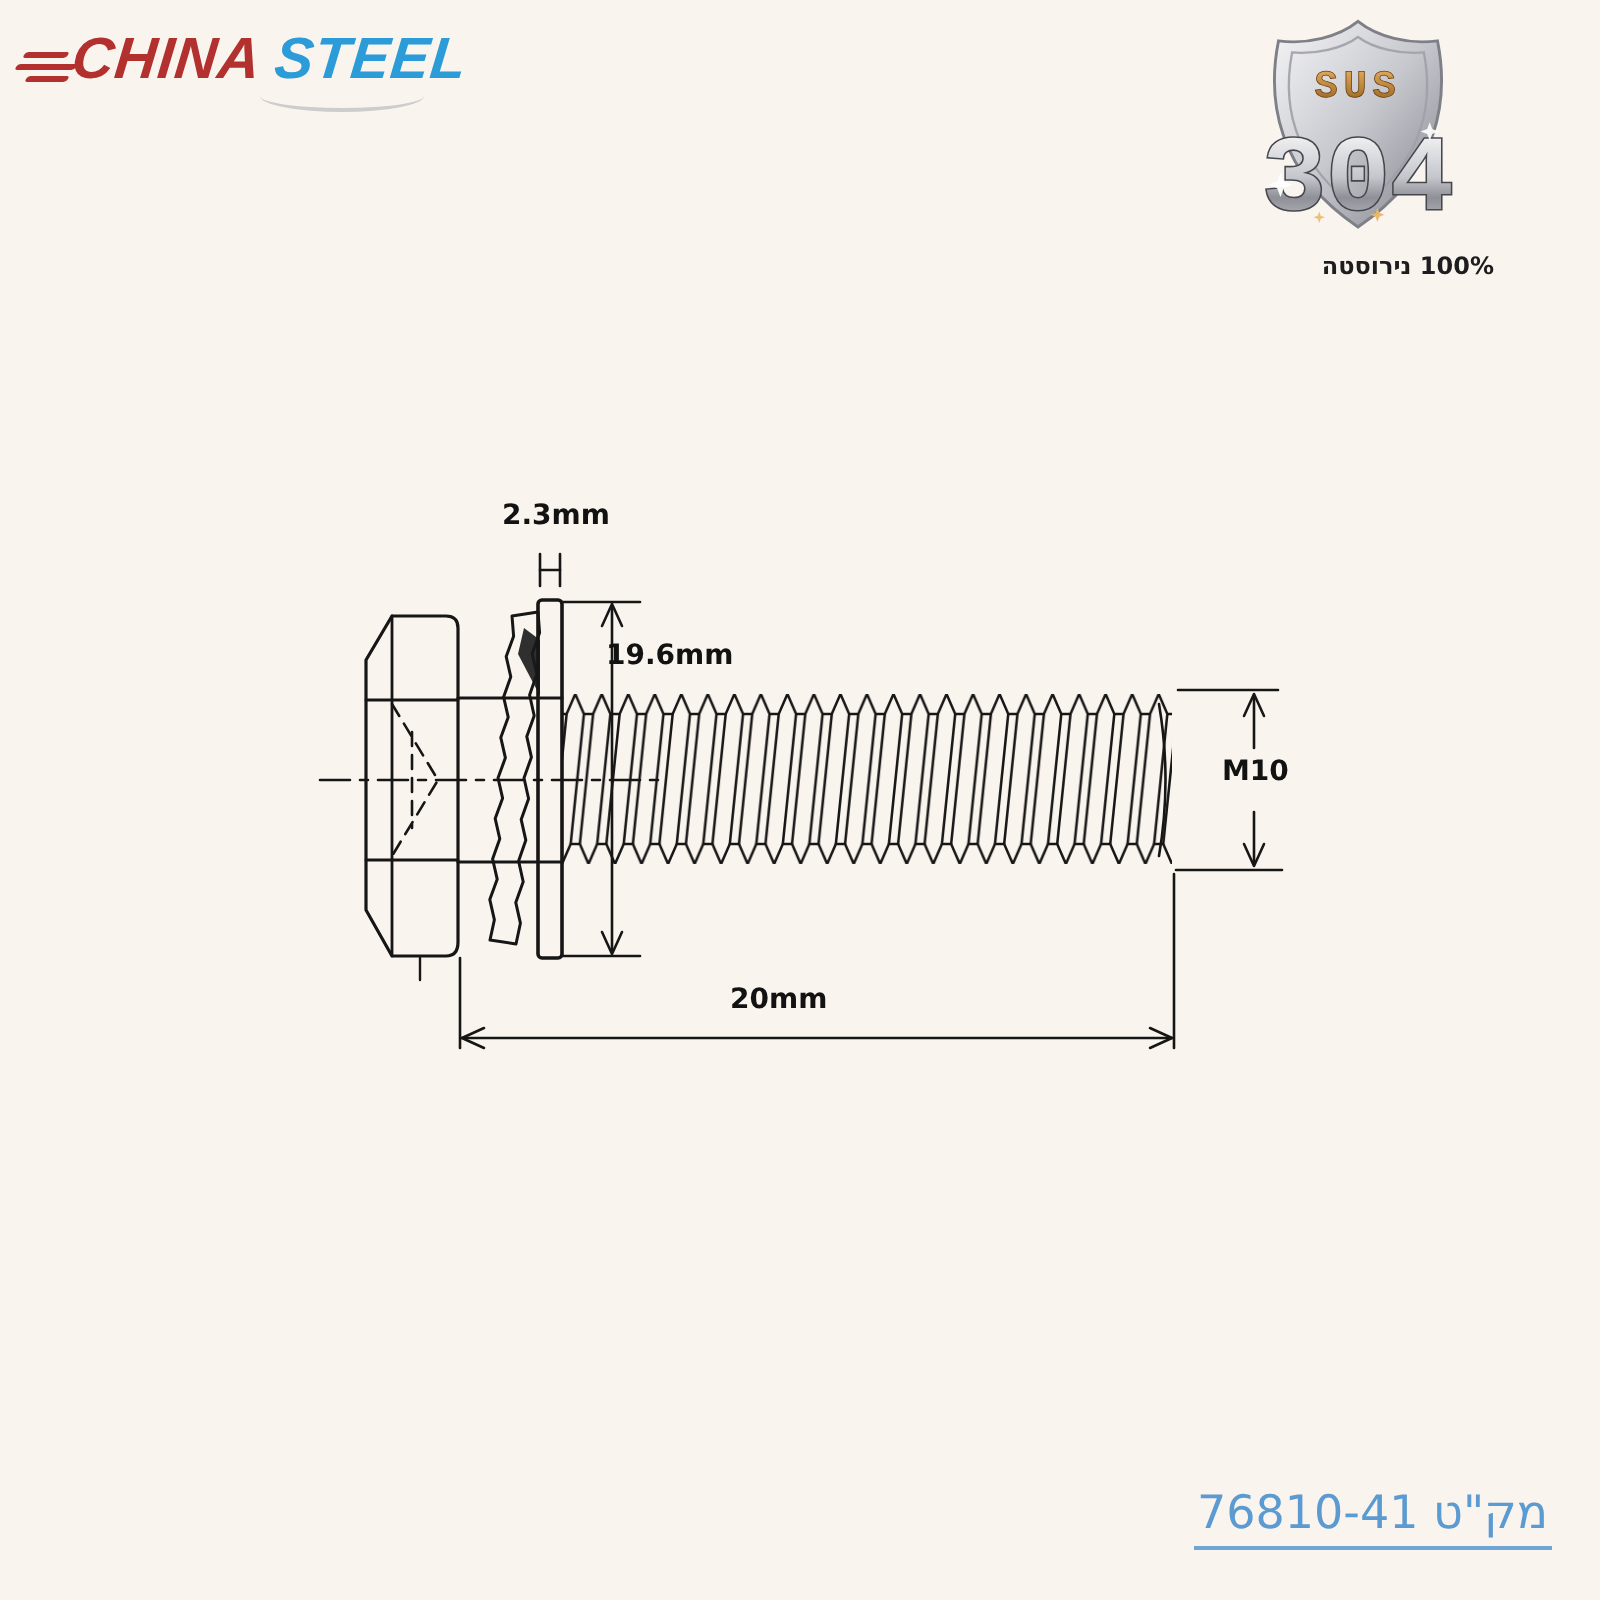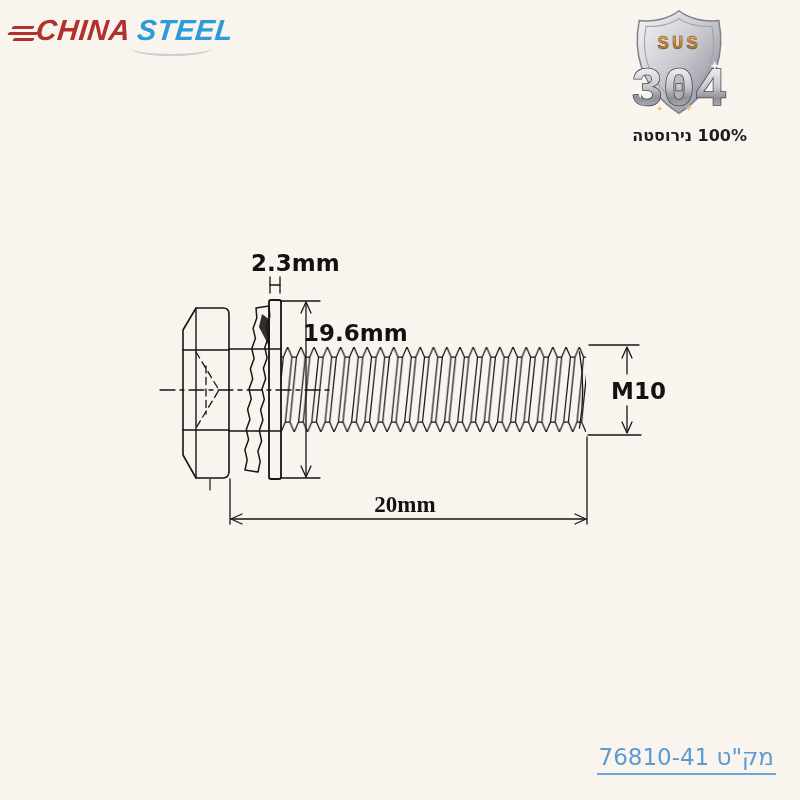--- a/index.html
+++ b/index.html
@@ -16,29 +16,29 @@
   .speed{position:absolute;background:#B2302E;height:3px;border-radius:2px;transform:skewX(-30deg);}
   .sp1{left:4px;top:12px;width:22px;}
   .sp2{left:0px;top:18px;width:30px;}
   .sp3{left:5px;top:24px;width:21px;}
   .swoosh{position:absolute;left:122px;top:26px;width:82px;height:14px;
     border-bottom:2px solid #CDCDCD;border-radius:50%;}
 
   
   .badge{position:absolute;left:616px;top:6px;width:126px;height:118px;font-family:Liberation Mono, monospace;}
   .badge svg{width:100%;height:100%;overflow:visible;}
-  .badge-caption{position:absolute;right:53px;top:126px;font-size:16px;font-weight:bold;
+  .badge-caption{position:absolute;right:53px;top:126px;font-size:12px;font-weight:bold;
     color:#1D1D1F;direction:rtl;white-space:nowrap;}
 
   
-  .dim-label{position:absolute;font-size:23px;font-weight:bold;color:#121212;white-space:nowrap;}
+  .dim-label{position:absolute;font-size:14px;font-weight:bold;color:#121212;white-space:nowrap;}
   .lbl-thickness{left:251px;top:250px;}
   .lbl-diameter{left:303px;top:320px;}
   .lbl-thread{left:611px;top:378px;text-align:center;}
-  .lbl-length{left:365px;top:492px;width:80px;text-align:center;font-family:Liberation Serif, serif;}
+  .lbl-length{left:365px;top:492px;width:80px;text-align:left;}
 
   
   .sku{position:absolute;right:24px;top:744px;font-size:23px;color:#5C9AD2;
     direction:rtl;white-space:nowrap;border-bottom:2px solid #6FA6D6;
     padding:0 2px 3px 2px;cursor:pointer;}
 </style>
 </head>
 <body>
 
 <div class="stage">

